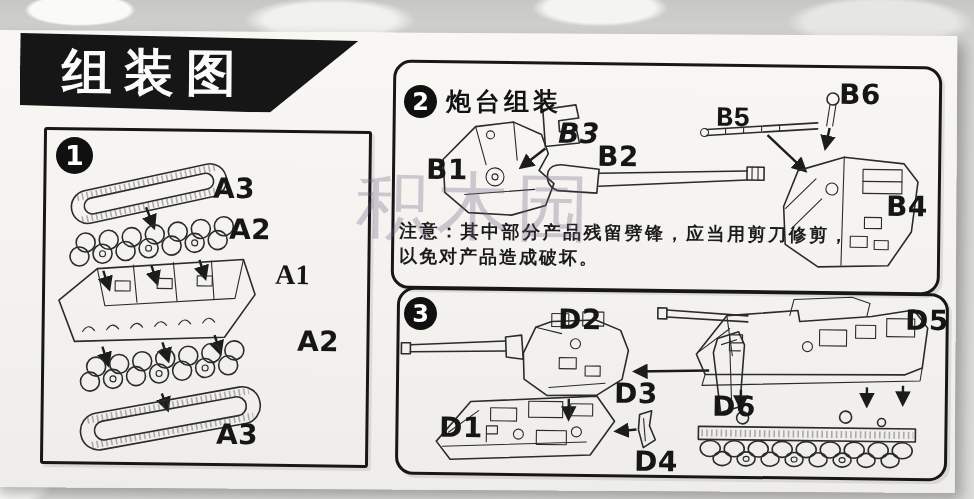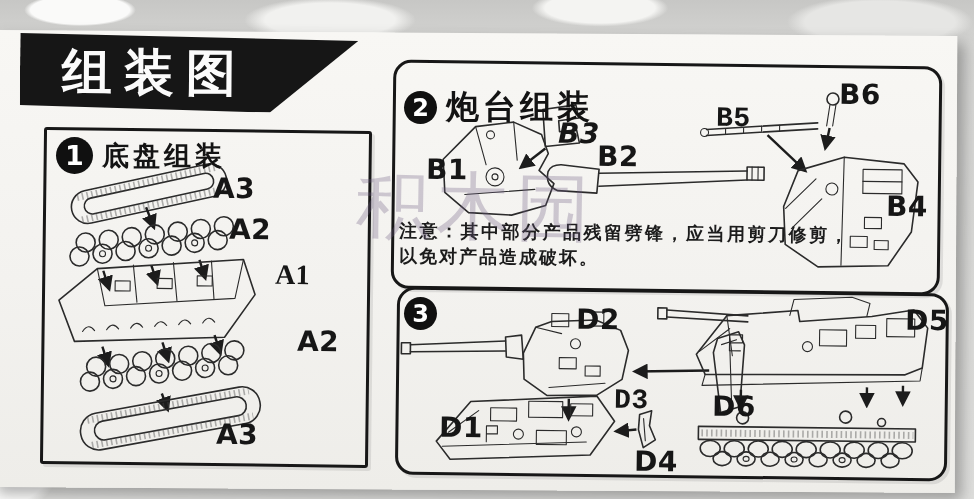--- a/index.html
+++ b/index.html
@@ -39,21 +39,21 @@
   .panel svg{position:absolute;left:0;top:0;}
   .section-head{position:absolute;display:flex;align-items:center;gap:9px;white-space:nowrap;}
   .badge{
     display:inline-flex;align-items:center;justify-content:center;
     background:#101010;color:#fff;border-radius:50%;font-weight:bold;
   }
   .badge-lg{width:37px;height:37px;font-size:27px;}
   .badge-sm{width:33px;height:33px;font-size:24px;}
   .head-text{font-weight:900;color:#131313;letter-spacing:4px;}
   .head-lg{font-size:27px;}
-  .head-sm{font-size:33px;}
+  .head-sm{font-size:25px;}
   .part-label{
     position:absolute;font-weight:bold;font-size:28px;color:#161616;
     letter-spacing:.5px;white-space:nowrap;transform:rotate(.7deg);
   }
   .note-line{
     position:absolute;left:399px;font-weight:bold;font-size:18px;color:#1c1c1c;
     letter-spacing:2.5px;white-space:nowrap;transform:rotate(.6deg);
   }
   #note1{top:221px;}
   #note2{top:245px;letter-spacing:2px;}
@@ -304,21 +304,20 @@
           <ellipse cx="492" cy="165" rx="9" ry="7" class="ln"></ellipse>
         <ellipse cx="348" cy="165" rx="3" ry="2.5" class="ln thin"></ellipse>
         <ellipse cx="396" cy="165" rx="3" ry="2.5" class="ln thin"></ellipse>
         <ellipse cx="444" cy="165" rx="3" ry="2.5" class="ln thin"></ellipse>
       </g>
     </svg>
   </div>
 
   <div class="section-head" style="left:56px;top:137px;">
     <span class="badge badge-lg">1</span>
-    <span class="head-text head-lg">底盘组装</span>
   </div>
   <div class="section-head" style="left:404px;top:85px;">
     <span class="badge badge-sm">2</span>
     <span class="head-text head-sm">炮台组装</span>
   </div>
   <div class="section-head" style="left:404px;top:297px;">
     <span class="badge badge-sm">3</span>
   </div>
 
   <span class="part-label" style="left:213px;top:172px;">A3</span>
@@ -328,22 +327,22 @@
   <span class="part-label" style="left:216px;top:418px;">A3</span>
 
   <span class="part-label" style="left:418px;top:153px;margin-left:8px;">B1</span>
   <span class="part-label" style="left:597px;top:140px;">B2</span>
   <span class="part-label" style="left:558px;top:117px;font-style:italic;">B3</span>
   <span class="part-label" style="left:886px;top:190px;">B4</span>
   <span class="part-label" style="left:716px;top:103px;font-family:Liberation Mono, monospace;">B5</span>
   <span class="part-label" style="left:839px;top:78px;">B6</span>
 
   <span class="part-label" style="left:419px;top:411px;margin-left:20px;">D1</span>
-  <span class="part-label" style="left:576px;top:303px;">D2</span>
-  <span class="part-label" style="left:614px;top:385px;font-family:Liberation Mono, monospace;">D3</span>
+  <span class="part-label" style="left:558px;top:303px;">D2</span>
+  <span class="part-label" style="left:614px;top:377px;">D3</span>
   <span class="part-label" style="left:634px;top:445px;">D4</span>
   <span class="part-label" style="left:889px;top:304px;margin-left:16px;">D5</span>
   <span class="part-label" style="left:712px;top:390px;">D6</span>
 
   <div class="note-line" id="note1">注意：其中部分产品残留劈锋，应当用剪刀修剪，</div>
   <div class="note-line" id="note2">以免对产品造成破坏。</div>
 
   <div class="watermark">积木园</div>
 </div>
 

